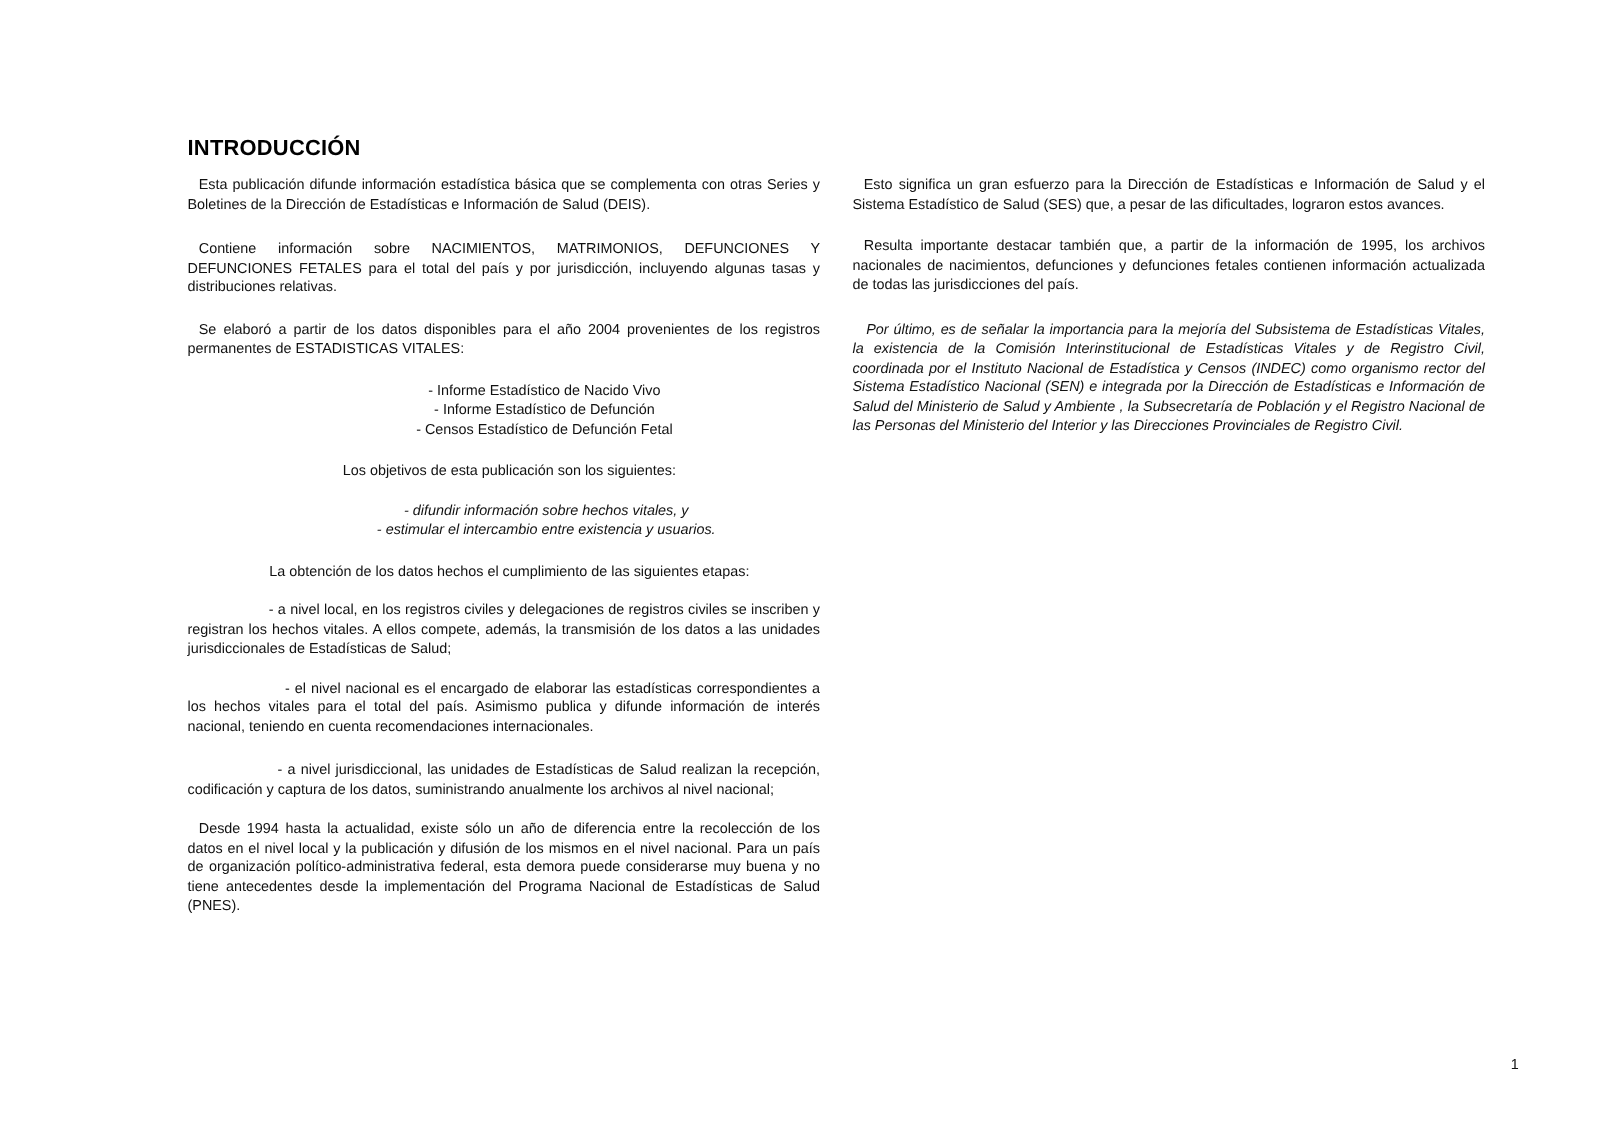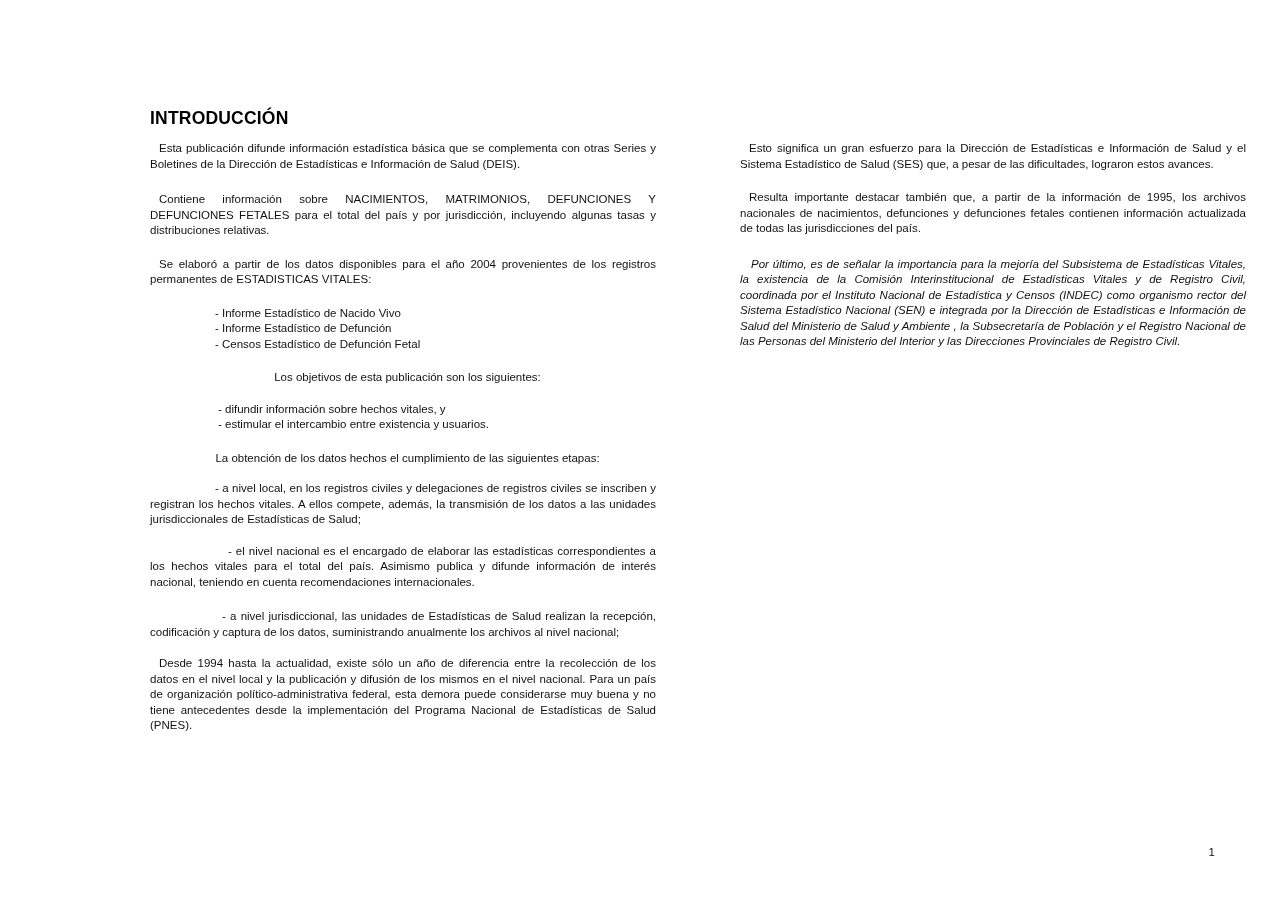--- a/index.html
+++ b/index.html
@@ -27,21 +27,21 @@
   .doc-title {
     font-size: 17.5px;
     line-height: 21px;
     font-weight: bold;
     letter-spacing: 0.2px;
     margin: 0 0 12px 0;
     color: #000000;
   }
   .columns {
     display: flex;
-    gap: 84px;
+    gap: 26px;
     align-items: flex-start;
   }
   .col {
     width: 506px;
     flex: 0 0 506px;
   }
   .para {
     margin: 0 0 16px 0;
     text-align: justify;
     text-indent: 9px;
@@ -51,24 +51,25 @@
   .para.hang-72  { text-indent: 72px; }
   .para.hang-78  { text-indent: 78px; }
   .para.ind-11   { text-indent: 11px; font-style: italic; }
   .mb-15 { margin-bottom: 15px; }
   .mb-18 { margin-bottom: 18px; }
   .mb-19 { margin-bottom: 19px; }
   .mb-20 { margin-bottom: 20px; }
   .mb-0  { margin-bottom: 0; }
   .list {
     margin: 0 0 18px 65px;
-    text-align: left;
+    text-align: center;
   }
   .list.obj-list {
     margin-left: 68px;
+    font-style: italic;
   }
   .list-item {
     line-height: 15.5px;
   }
   .page-number {
     position: absolute;
     left: 1203px;
     top: 845px;
     width: 12px;
     text-align: right;

